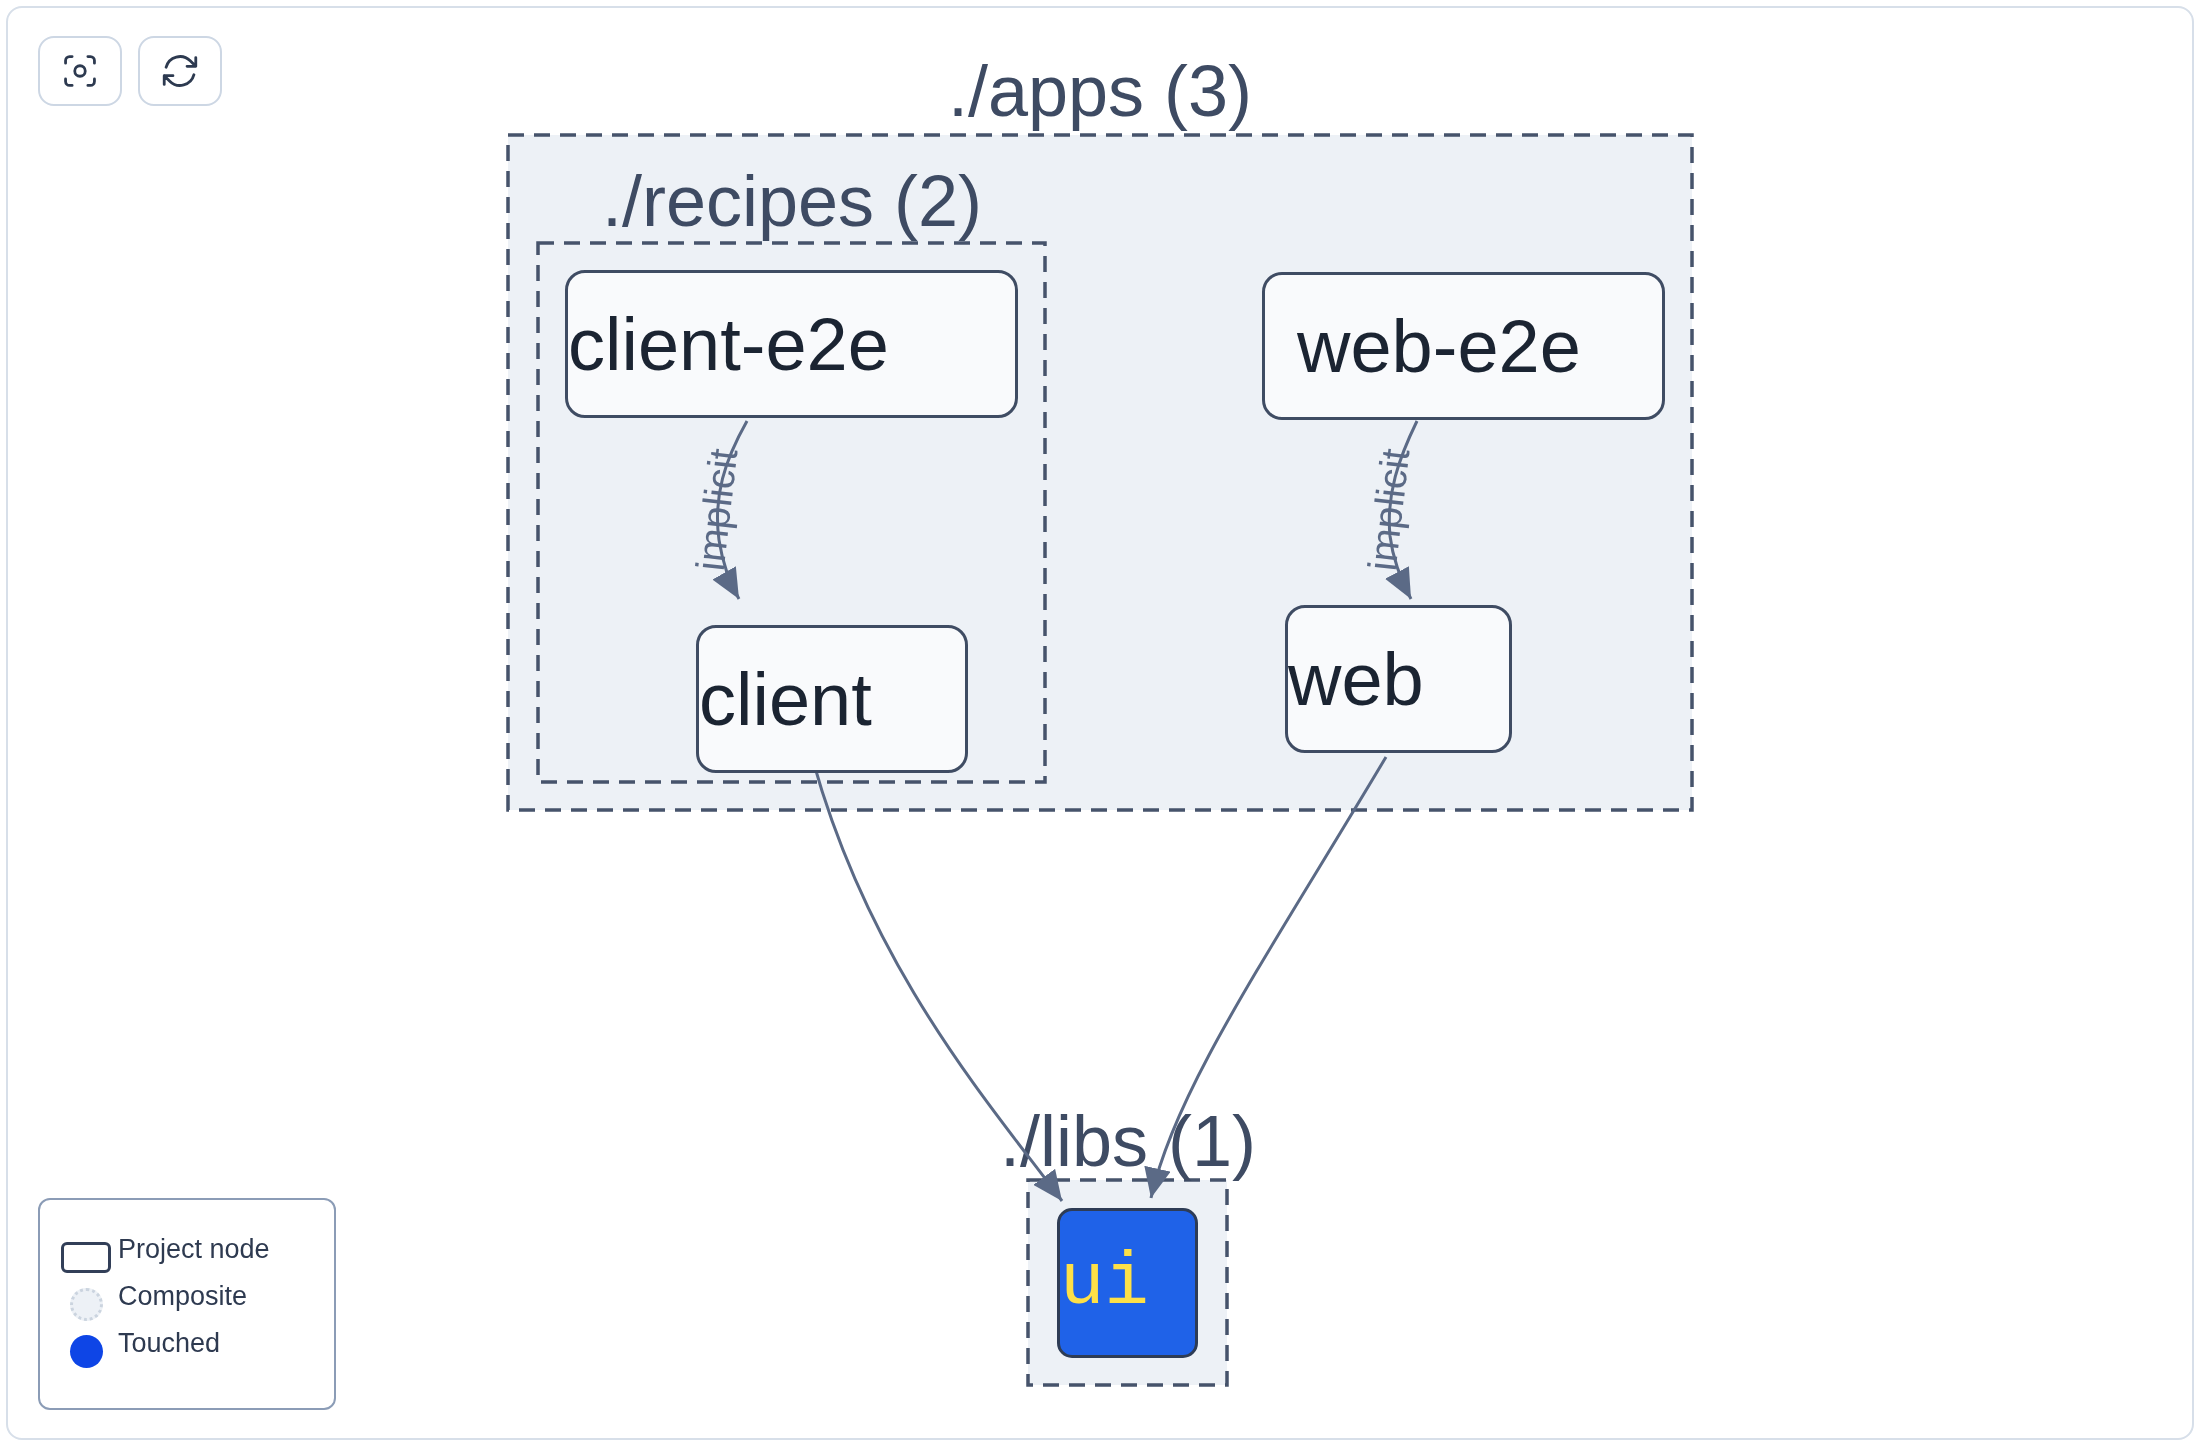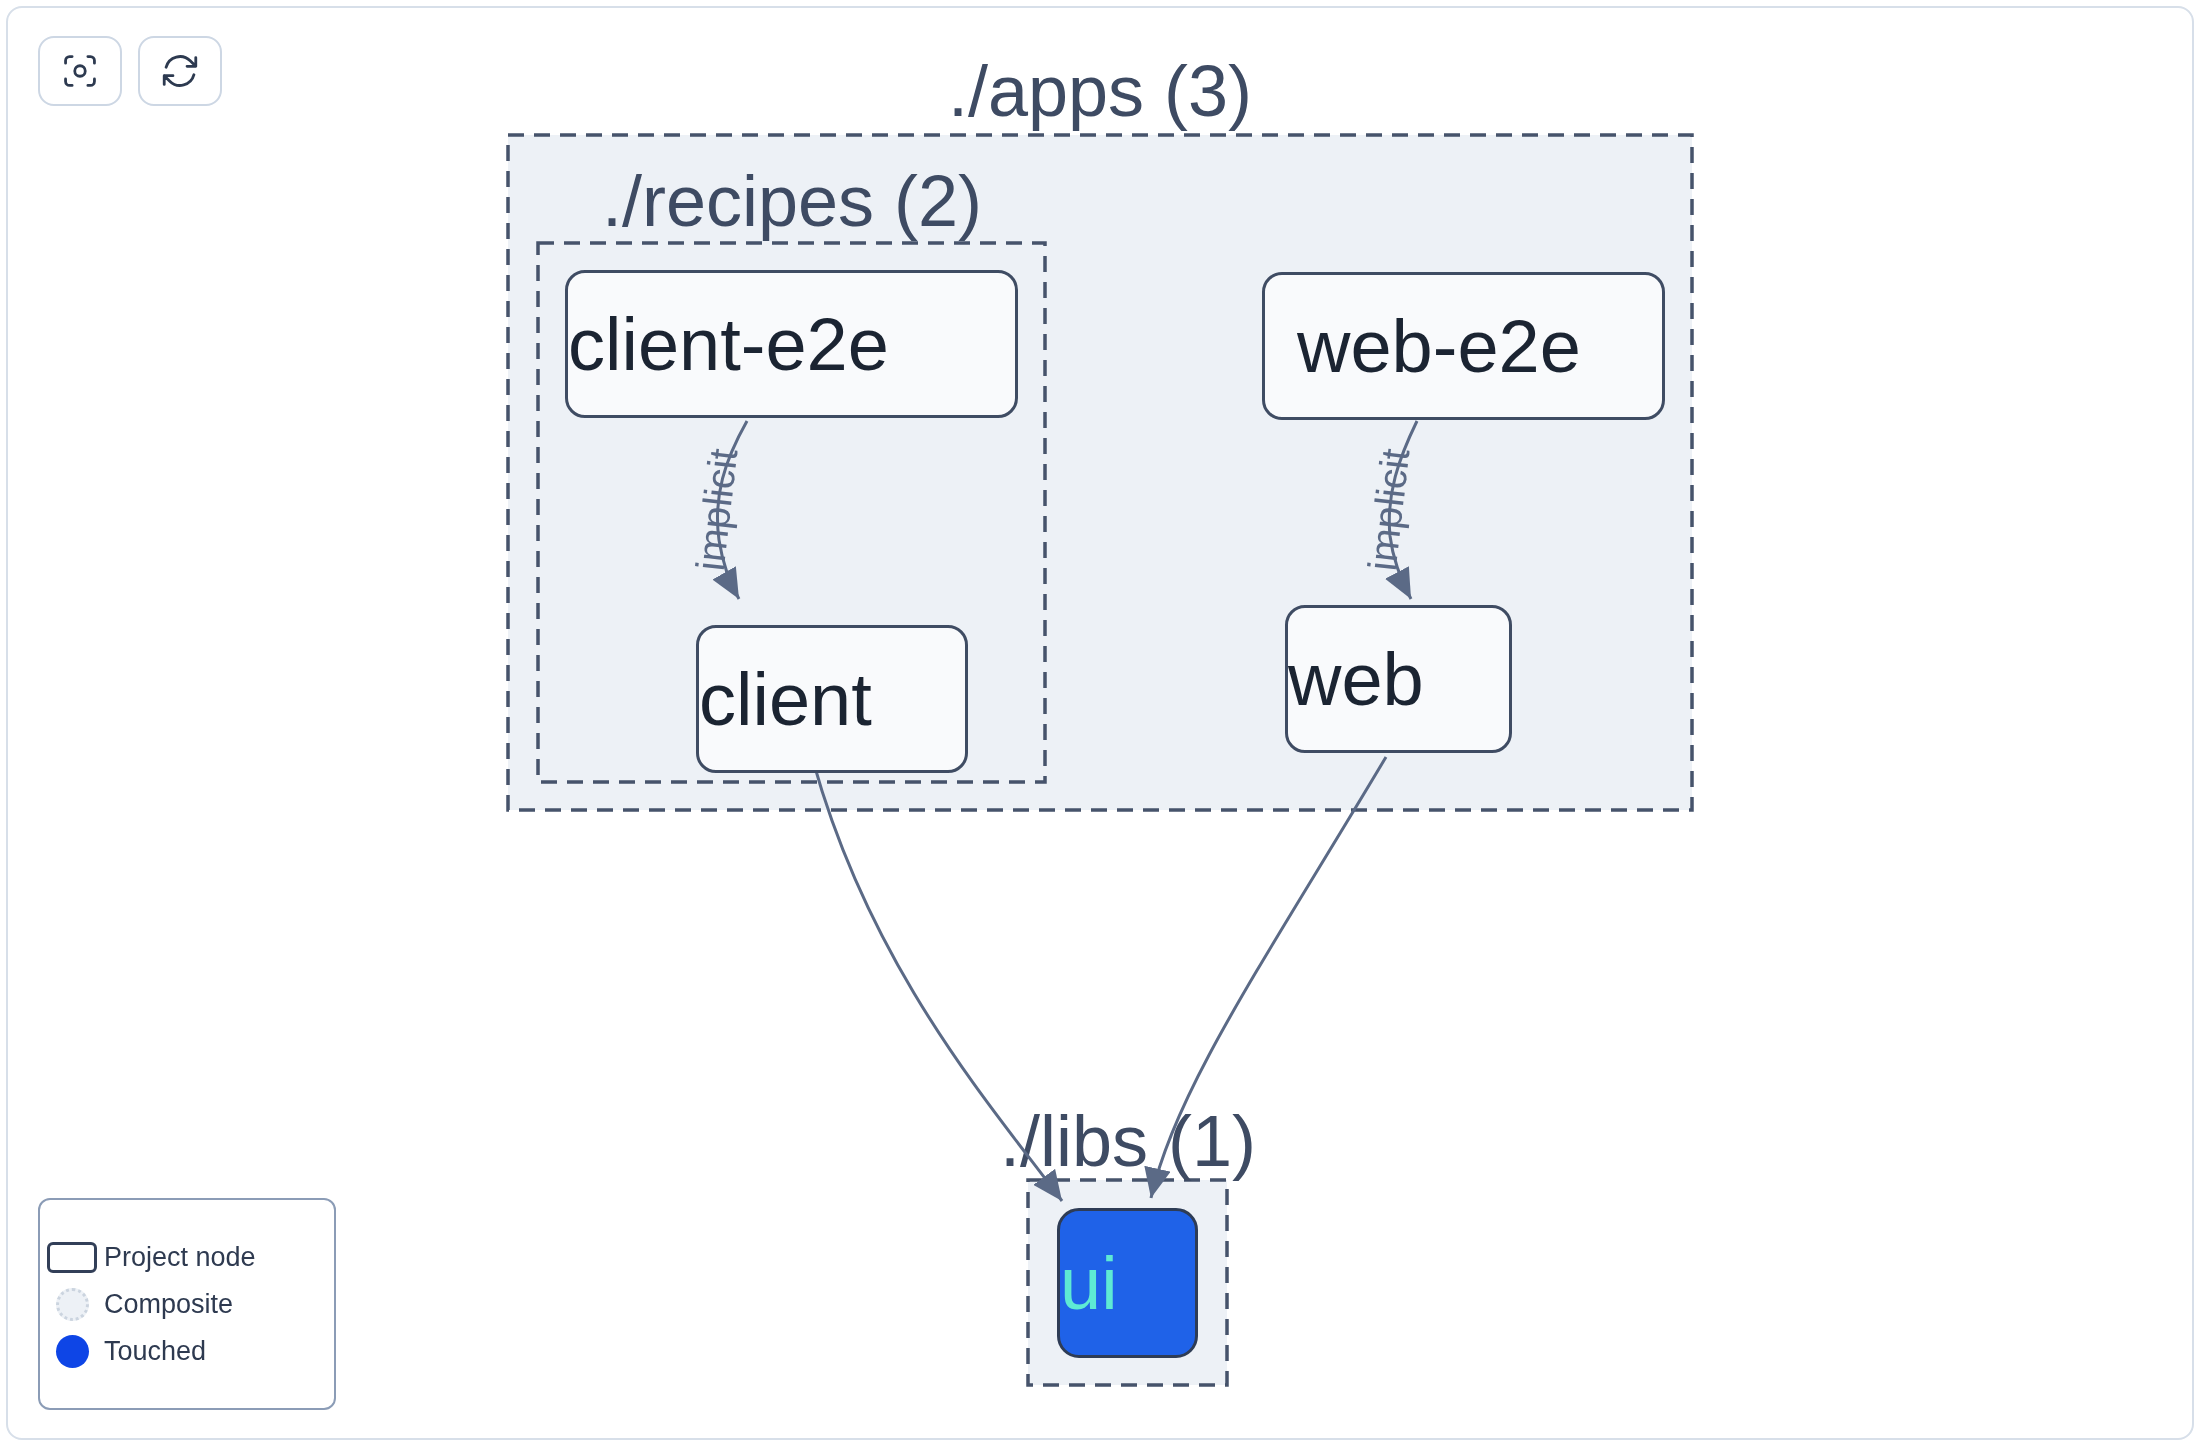--- a/index.html
+++ b/index.html
@@ -27,40 +27,40 @@
   }
 
   .node {
     position: absolute; z-index: 2;
     display: flex; align-items: center; justify-content: flex-start;
     background: #f9fafc; border: 3px solid #3f4c63; border-radius: 20px;
     font-size: 74px; color: #1b2432; cursor: pointer;
     box-sizing: border-box;
   }
   .node.touched {
-    background: #1f62e8; border-color: #2e3c55; color: #5eead4; border-radius: 22px;
+    background: #1f62e8; border-color: #2e3c55; color: #fde047; border-radius: 15px; font-family: Liberation Mono, monospace;
   }
 
   .toolbar { position: absolute; left: 38px; top: 36px; z-index: 3; display: flex; gap: 16px; }
   .tool-btn {
     width: 84px; height: 70px; box-sizing: border-box;
     background: #ffffff; border: 2px solid #cdd7e4; border-radius: 16px;
     display: flex; align-items: center; justify-content: center;
     cursor: pointer; padding: 0;
   }
   .tool-btn svg { display: block; }
 
   .legend {
     position: absolute; left: 38px; top: 1198px; width: 298px; height: 212px;
     box-sizing: border-box; z-index: 3;
     background: #ffffff; border: 2px solid #8b9cb6; border-radius: 12px;
     display: flex; flex-direction: column; justify-content: center;
     padding: 10px 0;
   }
-  .legend-row { display: flex; align-items: center; height: 47px; }
+  .legend-row { display: flex; height: 47px; padding-left: 14px; }
   .swatch-col { width: 64px; display: flex; align-items: center; justify-content: center; flex: none; }
   .legend-label { font-size: 27px; color: #2e3a50; }
   .sw-project { width: 50px; height: 31px; box-sizing: border-box; border: 3px solid #323f58; border-radius: 6px; background: #fff; }
   .sw-composite { width: 33px; height: 33px; box-sizing: border-box; border: 2.5px dashed #323f58; border-radius: 50%; background: #fff; }
   .sw-affected { width: 33px; height: 33px; box-sizing: border-box; border: 3px dotted #cbd4df; border-radius: 50%; background: #edf1f6; }
   .sw-touched { width: 33px; height: 33px; border-radius: 50%; background: #0e45e6; }
 </style>
 </head>
 <body>
 

